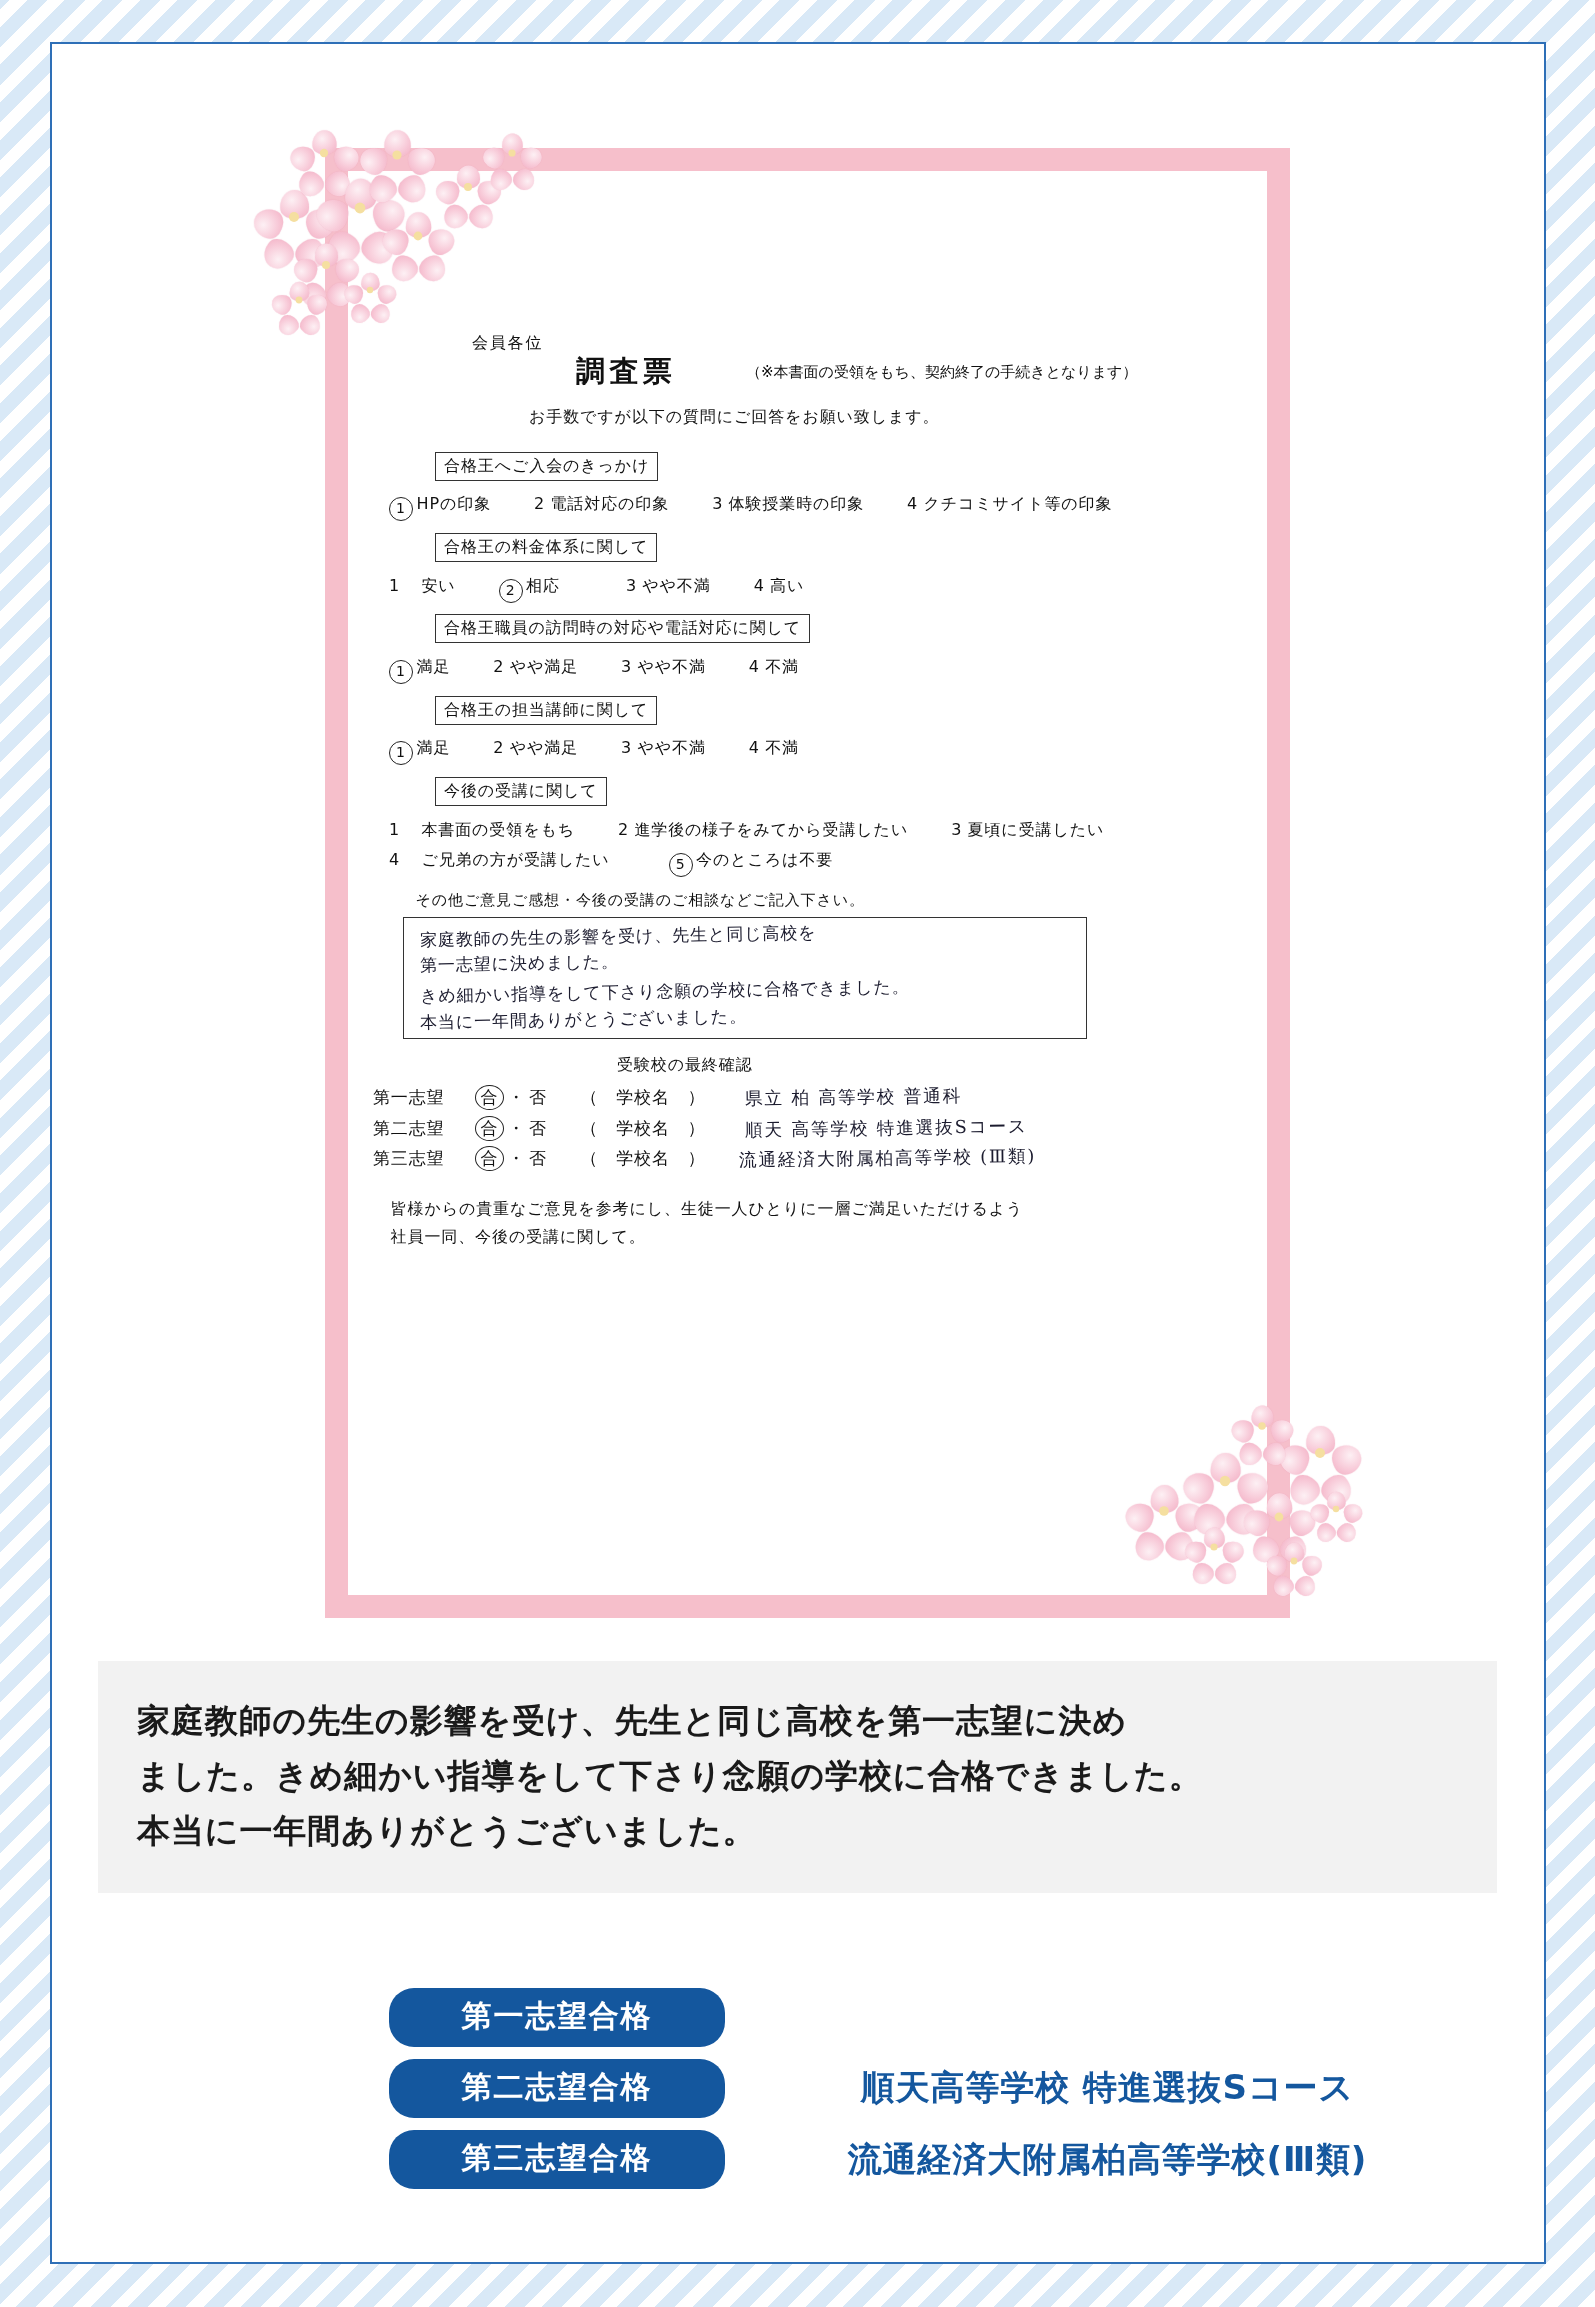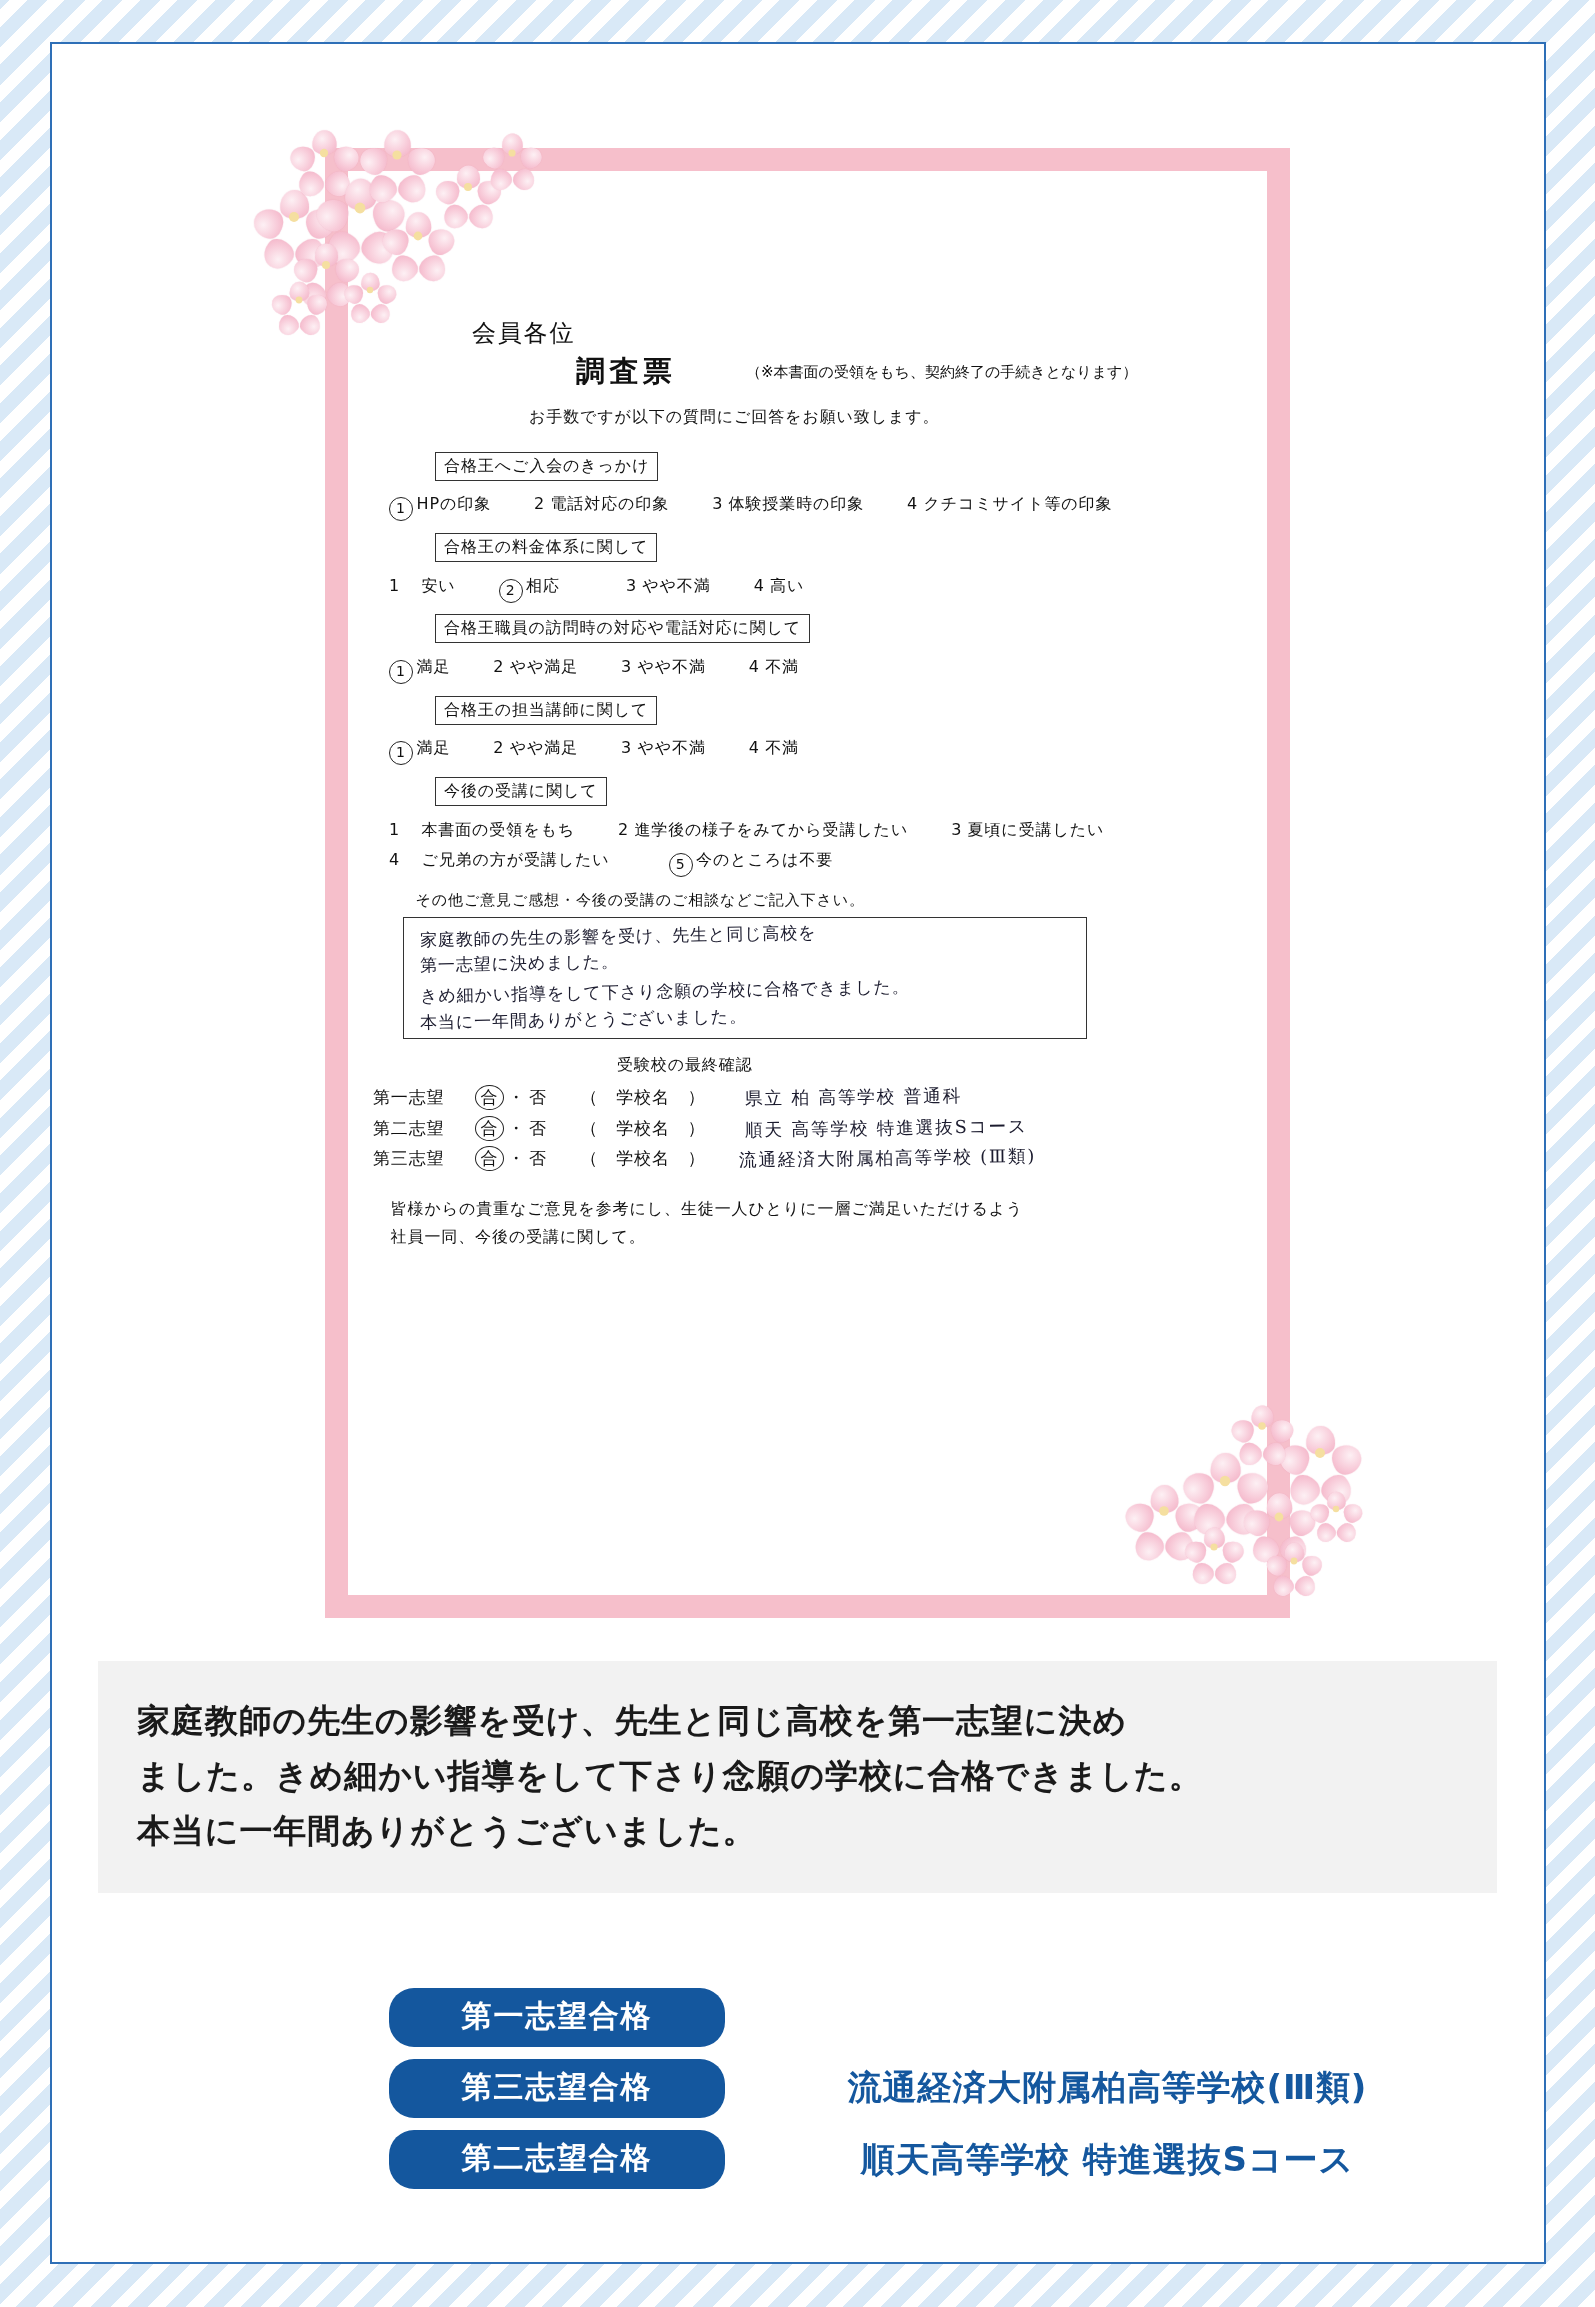--- a/index.html
+++ b/index.html
@@ -91,21 +91,21 @@
   
   .sheet {
     position: absolute;
     left: 312px;
     top: 142px;
     width: 892px;
     height: 1399px;
     color: #111;
     font-family: "DejaVu Sans", sans-serif;
   }
-  .s-kaiin { position:absolute; left: 108px; top: 131px; font-size: 24px; letter-spacing: 1.8px; }
+  .s-kaiin { position:absolute; left: 108px; top: 147px; font-size: 16px; letter-spacing: 1.8px; }
   .s-title { position:absolute; left: 212px; top: 166px; font-size: 29px; font-weight: bold; letter-spacing: 4.4px;}
   .s-title-note { position:absolute; left: 382px; top: 177px; font-size: 15px; letter-spacing: 0px;}
   .s-lead { position:absolute; left: 165px; top: 221px; font-size: 16px; letter-spacing: 0.9px;}
 
   .q-box {
     position: absolute;
     border: 0.9px solid #333;
     font-size: 16px;
     padding: 2.7px 8px 3.5px 8px;
     letter-spacing: 0.9px;
@@ -488,24 +488,24 @@
       <p>家庭教師の先生の影響を受け、先生と同じ高校を第一志望に決め</p>
       <p>ました。きめ細かい指導をして下さり念願の学校に合格できました。</p>
       <p>本当に一年間ありがとうございました。</p>
     </div>
 
     <div class="results">
       <div class="result-row">
         <div class="badge">第一志望合格</div>
       </div>
       <div class="result-row">
+        <div class="badge">第二志望合格</div>
+        <div class="school">順天高等学校 特進選抜Sコース</div>
+      </div>
+      <div class="result-row">
         <div class="badge">第三志望合格</div>
         <div class="school">流通経済大附属柏高等学校(Ⅲ類)</div>
       </div>
-      <div class="result-row">
-        <div class="badge">第二志望合格</div>
-        <div class="school">順天高等学校 特進選抜Sコース</div>
-      </div>
     </div>
 
   </div>
 </div>
 
 
 </body></html>

